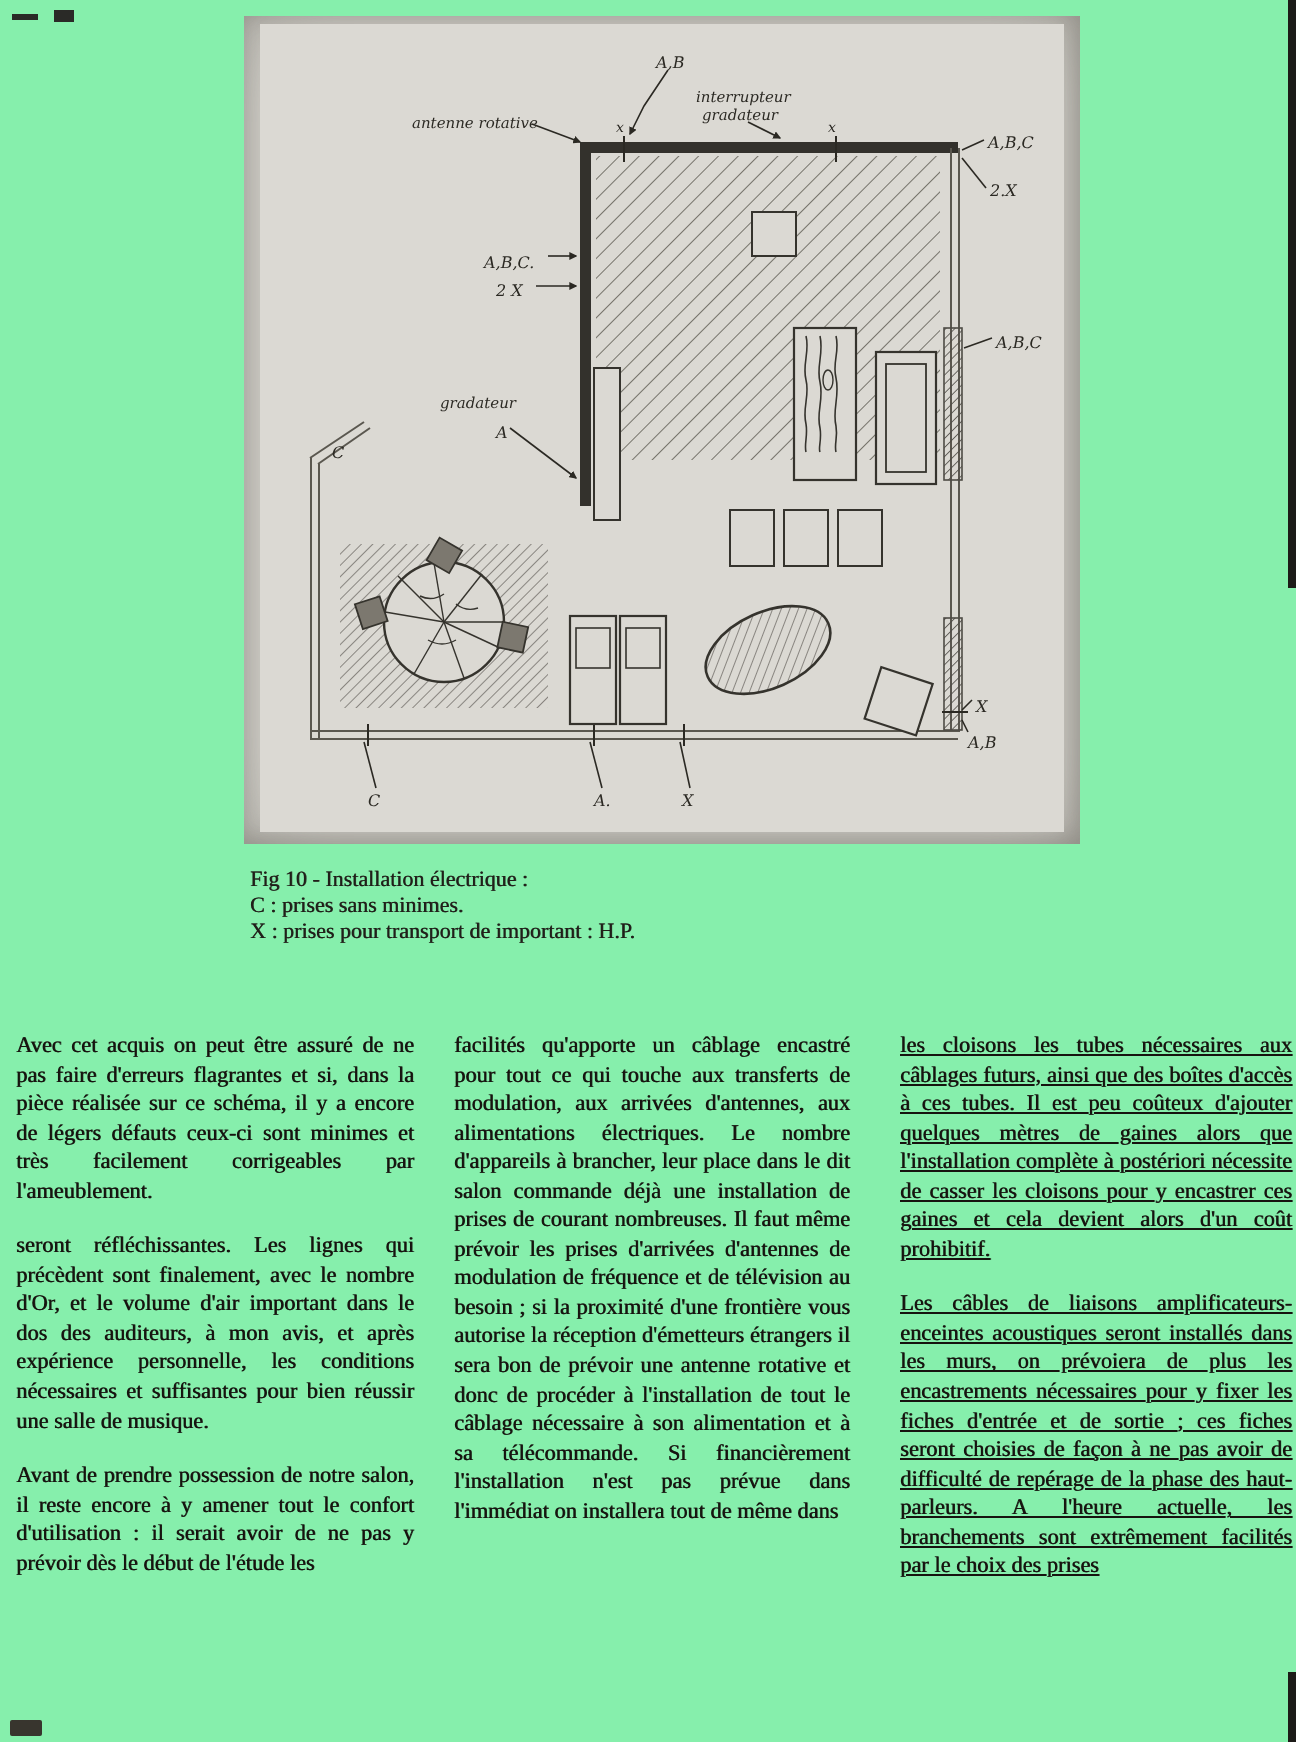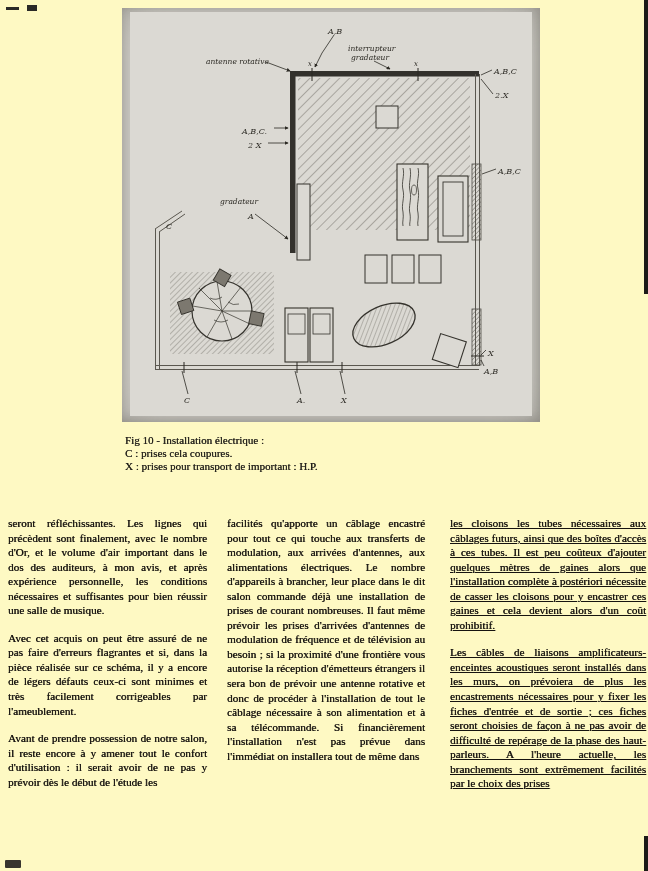--- a/index.html
+++ b/index.html
@@ -5,21 +5,21 @@
   * { margin:0; padding:0; box-sizing:border-box; }
   html,body { width:648px; height:871px; }
   body {
     font-family:"Liberation Serif", serif;
     background:#f3f1ea;
     position:relative;
   }
   .page {
     position:absolute; inset:0;
     width:648px; height:871px;
-    background:#fef9c3;
+    background:#86efac;
     overflow:hidden;
   }
   
   .figure-photo {
     position:absolute; left:122px; top:8px;
     width:418px; height:414px;
     background:#d8d6d0;
     box-shadow: inset 0 0 46px rgba(85,82,74,.38), inset -5px 0 12px rgba(85,82,74,.22), inset 0 -4px 10px rgba(85,82,74,.18);
   }
   .figure-photo svg { display:block; }
@@ -210,27 +210,27 @@
         <text x="366" y="348" class="lbl">X</text>
         <text x="362" y="366" class="lbl">A,B</text>
         <text x="186" y="58" class="xm">x</text>
         <text x="292" y="58" class="xm">x</text>
       </g>
     </svg>
   </figure>
 
   <div class="caption">
     <div class="cap-line">Fig 10 - Installation électrique :</div>
-    <div class="cap-line">C : prises cela coupures.</div>
+    <div class="cap-line">C : prises sans minimes.</div>
     <div class="cap-line">X : prises pour transport de important : H.P.</div>
   </div>
 
   <div class="col col-1">
+    <p>Avec cet acquis on peut être assuré de ne pas faire d'erreurs flagrantes et si, dans la pièce réalisée sur ce schéma, il y a encore de légers défauts ceux-ci sont minimes et très facilement corrigeables par l'ameublement.</p>
     <p>seront réfléchissantes. Les lignes qui précèdent sont finalement, avec le nombre d'Or, et le volume d'air important dans le dos des auditeurs, à mon avis, et après expérience personnelle, les conditions nécessaires et suffisantes pour bien réussir une salle de musique.</p>
-    <p>Avec cet acquis on peut être assuré de ne pas faire d'erreurs flagrantes et si, dans la pièce réalisée sur ce schéma, il y a encore de légers défauts ceux-ci sont minimes et très facilement corrigeables par l'ameublement.</p>
     <p>Avant de prendre possession de notre salon, il reste encore à y amener tout le confort d'utilisation : il serait avoir de ne pas y prévoir dès le début de l'étude les</p>
   </div>
   <div class="col col-2">
     <p>facilités qu'apporte un câblage encastré pour tout ce qui touche aux transferts de modulation, aux arrivées d'antennes, aux alimentations électriques. Le nombre d'appareils à brancher, leur place dans le dit salon commande déjà une installation de prises de courant nombreuses. Il faut même prévoir les prises d'arrivées d'antennes de modulation de fréquence et de télévision au besoin ; si la proximité d'une frontière vous autorise la réception d'émetteurs étrangers il sera bon de prévoir une antenne rotative et donc de procéder à l'installation de tout le câblage nécessaire à son alimentation et à sa télécommande. Si financièrement l'installation n'est pas prévue dans l'immédiat on installera tout de même dans</p>
   </div>
   <div class="col col-3">
     <p>les cloisons les tubes nécessaires aux câblages futurs, ainsi que des boîtes d'accès à ces tubes. Il est peu coûteux d'ajouter quelques mètres de gaines alors que l'installation complète à postériori nécessite de casser les cloisons pour y encastrer ces gaines et cela devient alors d'un coût prohibitif.</p>
     <p>Les câbles de liaisons amplificateurs-enceintes acoustiques seront installés dans les murs, on prévoiera de plus les encastrements nécessaires pour y fixer les fiches d'entrée et de sortie ; ces fiches seront choisies de façon à ne pas avoir de difficulté de repérage de la phase des haut-parleurs. A l'heure actuelle, les branchements sont extrêmement facilités par le choix des prises</p>
   </div>
 

